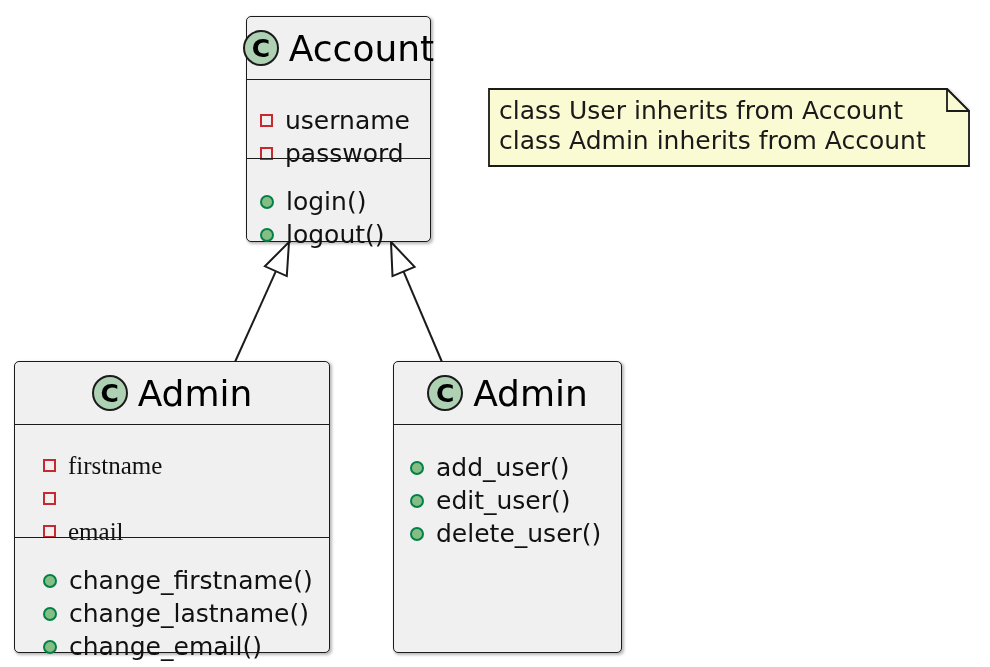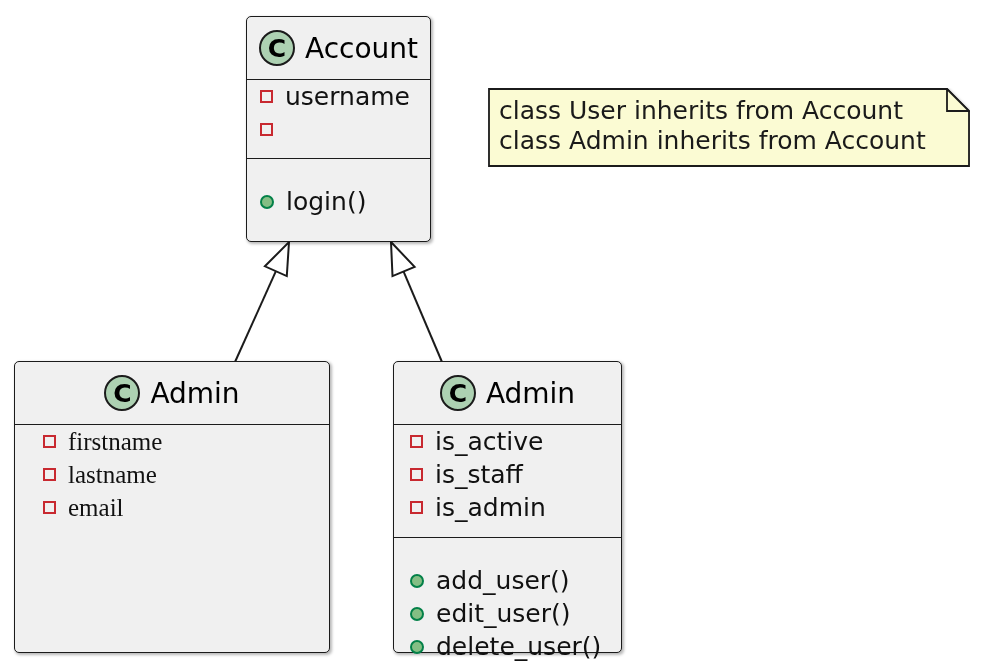--- a/index.html
+++ b/index.html
@@ -12,22 +12,22 @@
     position:absolute;background:#f0f0f0;border:1.6px solid #1b1b1b;border-radius:5px;
     display:flex;flex-direction:column;box-sizing:border-box;
     box-shadow:1.5px 1.5px 3px rgba(0,0,0,.28);
   }
   .class-header{flex:none;height:62px;display:flex;align-items:center;justify-content:center;gap:10px;}
   .spot{
     flex:none;width:36px;height:36px;border-radius:50%;background:#ADD1B2;border:2.5px solid #1b1b1b;
     display:flex;align-items:center;justify-content:center;font-weight:bold;font-size:25px;color:#000;
     box-sizing:border-box;
   }
-  .class-name{font-size:28px;color:#000;white-space:nowrap;}
-  .sec{border-top:1.6px solid #1b1b1b;box-sizing:border-box;padding-top:0;}
+  .class-name{font-size:36px;color:#000;white-space:nowrap;}
+  .sec{border-top:1.6px solid #1b1b1b;box-sizing:border-box;padding-top:24px;}
   .sec-methods{flex:1;padding-top:26px;}
   .member{height:33px;display:flex;align-items:center;white-space:nowrap;font-size:25px;}
   .field-icon{
     flex:none;width:13px;height:13px;box-sizing:border-box;border:2.5px solid #C82930;
     background:transparent;margin-right:12px;
   }
   .method-icon{
     flex:none;width:14px;height:14px;box-sizing:border-box;border:2px solid #038048;border-radius:50%;
     background:#84BE84;margin-right:12px;
   }
@@ -72,69 +72,73 @@
       <span class="spot">C</span>
       <span class="class-name">Account</span>
     </div>
     <div class="sec sec-attrs">
       <div class="member">
         <span class="field-icon"></span>
         <span>username</span>
       </div>
       <div class="member">
         <span class="field-icon"></span>
+        <span>password</span>
       </div>
     </div>
     <div class="sec sec-methods">
       <div class="member">
         <span class="method-icon"></span>
         <span>login()</span>
+      </div>
+      <div class="member">
+        <span class="method-icon"></span>
+        <span>logout()</span>
       </div>
     </div>
   </div>
 
   <div class="class-box box-user">
     <div class="class-header">
       <span class="spot">C</span>
       <span class="class-name">Admin</span>
     </div>
     <div class="sec sec-attrs">
       <div class="member">
         <span class="field-icon"></span>
         <span>firstname</span>
       </div>
       <div class="member">
         <span class="field-icon"></span>
-        <span>lastname</span>
       </div>
       <div class="member">
         <span class="field-icon"></span>
         <span>email</span>
+      </div>
+    </div>
+    <div class="sec sec-methods">
+      <div class="member">
+        <span class="method-icon"></span>
+        <span>change_firstname()</span>
+      </div>
+      <div class="member">
+        <span class="method-icon"></span>
+        <span>change_lastname()</span>
+      </div>
+      <div class="member">
+        <span class="method-icon"></span>
+        <span>change_email()</span>
       </div>
     </div>
   </div>
 
   <div class="class-box box-admin">
     <div class="class-header">
       <span class="spot">C</span>
       <span class="class-name">Admin</span>
-    </div>
-    <div class="sec sec-attrs">
-      <div class="member">
-        <span class="field-icon"></span>
-        <span>is_active</span>
-      </div>
-      <div class="member">
-        <span class="field-icon"></span>
-        <span>is_staff</span>
-      </div>
-      <div class="member">
-        <span class="field-icon"></span>
-        <span>is_admin</span>
-      </div>
     </div>
     <div class="sec sec-methods">
       <div class="member">
         <span class="method-icon"></span>
         <span>add_user()</span>
       </div>
       <div class="member">
         <span class="method-icon"></span>
         <span>edit_user()</span>
       </div>

